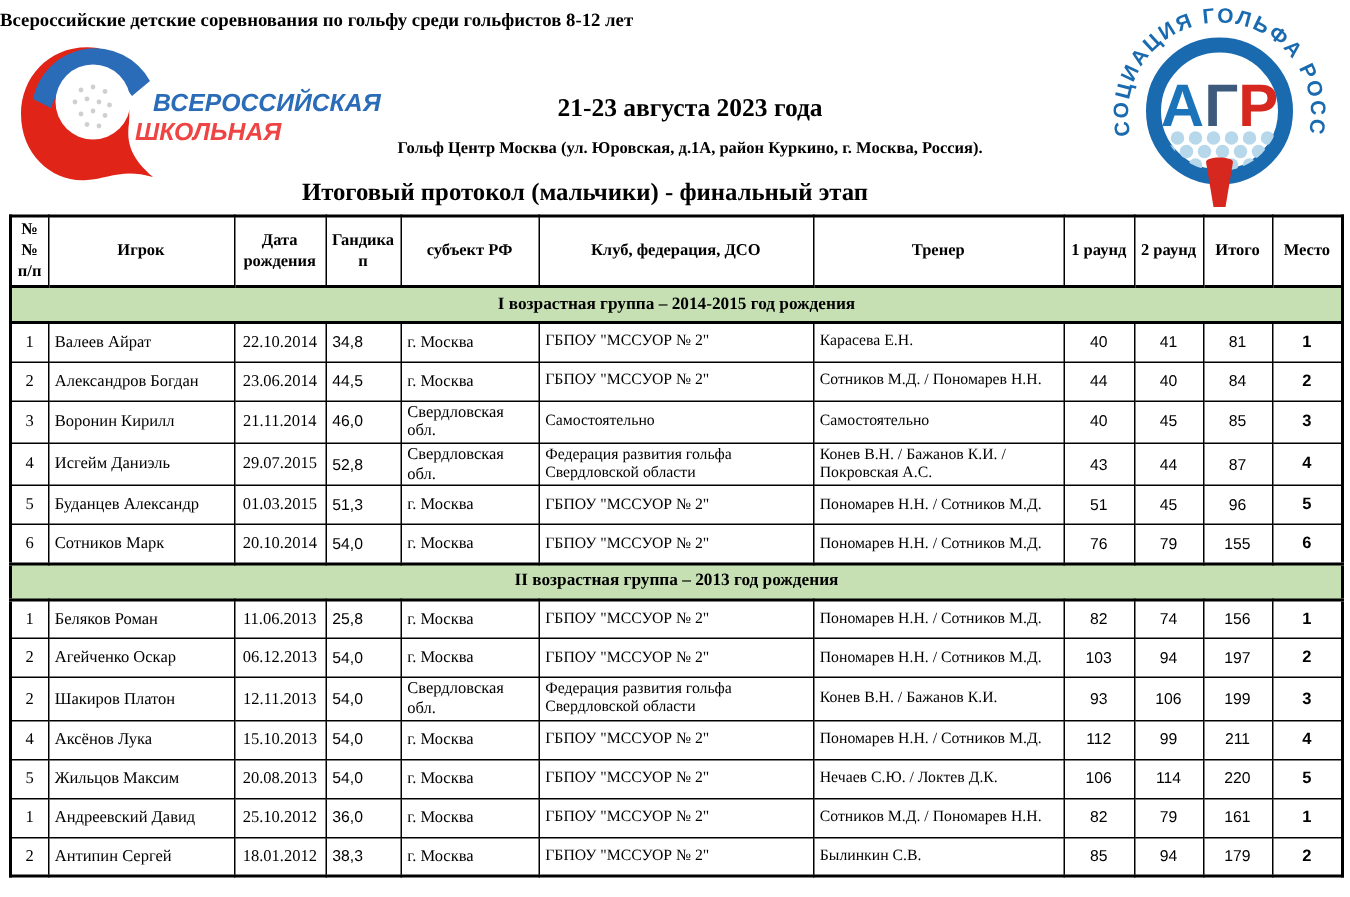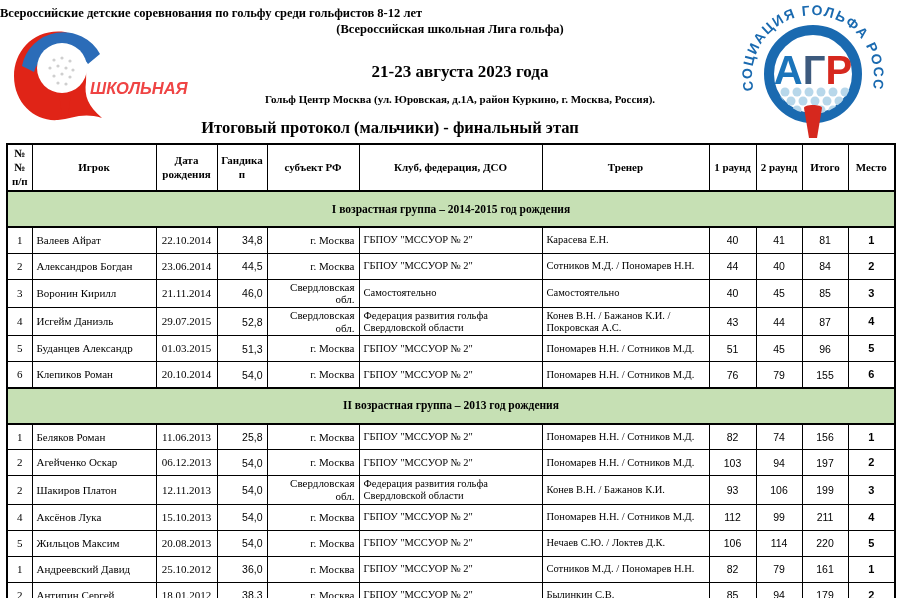--- a/index.html
+++ b/index.html
@@ -39,41 +39,40 @@
     border:1px solid #000;border-bottom:2px solid #000;
     font-size:11px;font-weight:bold;text-align:center;vertical-align:middle;
     padding:2px 1px;line-height:1.25;height:36px;background:#fff;
     overflow-wrap:anywhere;
   }
   .results-table td{
     border:1px solid #000;vertical-align:middle;padding:1px 4px;line-height:1.15;
   }
   .results-table{border:2px solid #000;}
   tr.player-row{height:26px;}
-  tr.group-row{height:36px;font-family:Liberation Serif, serif;}
+  tr.group-row{height:24px;font-family:Liberation Serif, serif;}
   tr.group-row td{
     background:#c6e0b4;font-weight:bold;text-align:center;font-size:11.5px;
     border-top:2px solid #000;border-bottom:2px solid #000;
   }
   td.c0{text-align:center;}
   td.c1{text-align:left;}
   td.c2{text-align:center;}
-  td.c3{text-align:right;font-family:"Liberation Sans",sans-serif;font-size:10.5px;}
-  td.c4{text-align:right;margin-top:29px;}
+  td.c3{text-align:left;font-family:"Liberation Sans",sans-serif;font-size:10.5px;}
+  td.c4{text-align:left;margin-top:29px;}
   td.c5{text-align:left;font-size:10.5px;}
   td.c6{text-align:left;font-size:10.5px;margin-left:40px;}
   td.c7,td.c8,td.c9{text-align:center;font-family:"Liberation Sans",sans-serif;font-size:10.5px;}
   td.c10{text-align:center;font-family:"Liberation Sans",sans-serif;font-size:11px;font-weight:bold;}
 </style>
 </head>
 <body>
 
 <div class="doc-header">
   <div class="title1">Всероссийские детские соревнования по гольфу среди гольфистов 8-12 лет</div>
-  <div class="title2">(Всероссийская школьная Лига гольфа)</div>
   <div class="dates">21-23 августа 2023 года</div>
   <div class="venue">Гольф Центр Москва (ул. Юровская, д.1А, район Куркино, г. Москва, Россия).</div>
   <div class="protocol">Итоговый протокол (мальчики) - финальный этап</div>
 
   <div class="logo-left">
     <svg width="110" height="112" viewBox="0 0 110 112">
 
       <path d="M 55 8 C 25 4 4 26 4 52 C 4 80 26 98 48 96 C 62 95 72 88 92 94
                C 78 82 74 72 76 58 C 78 38 70 12 55 8 Z" fill="#e02417"></path>
 
@@ -90,20 +89,21 @@
           <circle cx="48" cy="42" r="1.6"></circle>
           <circle cx="56" cy="44" r="1.6"></circle>
         <circle cx="63" cy="46" r="1.6"></circle>
           <circle cx="44" cy="52" r="1.6"></circle>
           <circle cx="52" cy="50" r="1.6"></circle>
         <circle cx="60" cy="53" r="1.6"></circle>
           <circle cx="48" cy="59" r="1.6"></circle>
           <circle cx="56" cy="60" r="1.6"></circle>
       </g>
     </svg>
+    <span class="ll-line ll-1">ВСЕРОССИЙСКАЯ</span>
     <span class="ll-line ll-2">ШКОЛЬНАЯ</span>
   </div>
 
   <div class="logo-right">
     <svg width="150" height="142" viewBox="0 0 150 142">
       <defs>
         <path id="ringPath" d="M 17 95 A 61 61 0 1 1 133 95"></path>
         <clipPath id="ballClip">
             <circle cx="75" cy="74" r="40"></circle>
           </clipPath>
@@ -235,21 +235,21 @@
         <td class="c4">г. Москва</td>
         <td class="c5">ГБПОУ "МССУОР № 2"</td>
         <td class="c6">Пономарев Н.Н. / Сотников М.Д.</td>
         <td class="c7">51</td>
         <td class="c8">45</td>
         <td class="c9">96</td>
         <td class="c10">5</td>
       </tr>
       <tr class="player-row">
         <td class="c0">6</td>
-        <td class="c1">Клепиков Роман</td>
+        <td class="c1">Сотников Марк</td>
         <td class="c2">20.10.2014</td>
         <td class="c3">54,0</td>
         <td class="c4">г. Москва</td>
         <td class="c5">ГБПОУ "МССУОР № 2"</td>
         <td class="c6">Пономарев Н.Н. / Сотников М.Д.</td>
         <td class="c7">76</td>
         <td class="c8">79</td>
         <td class="c9">155</td>
         <td class="c10">6</td>
       </tr>

